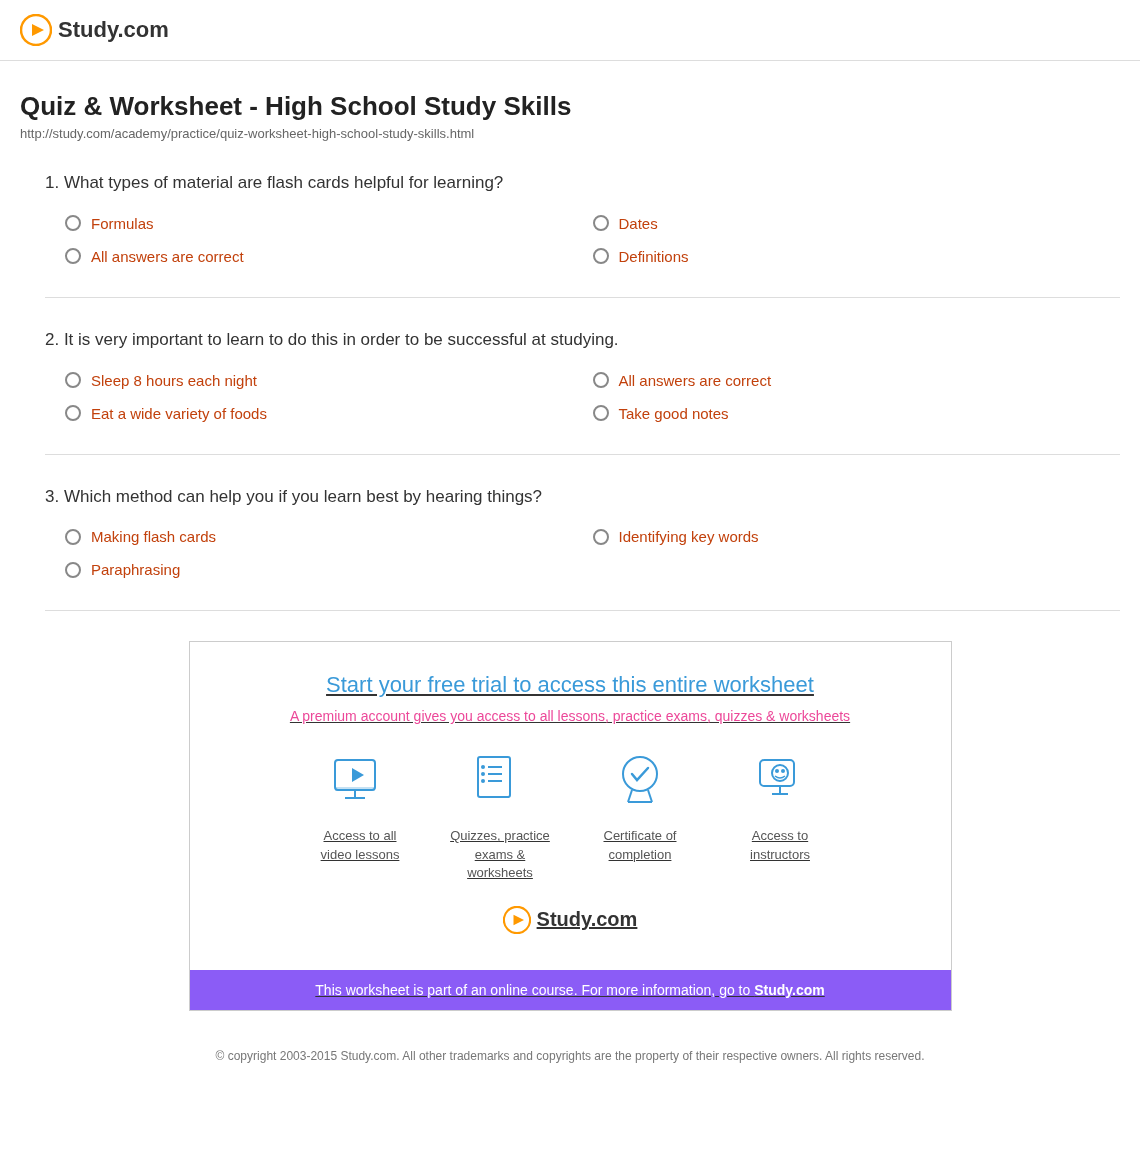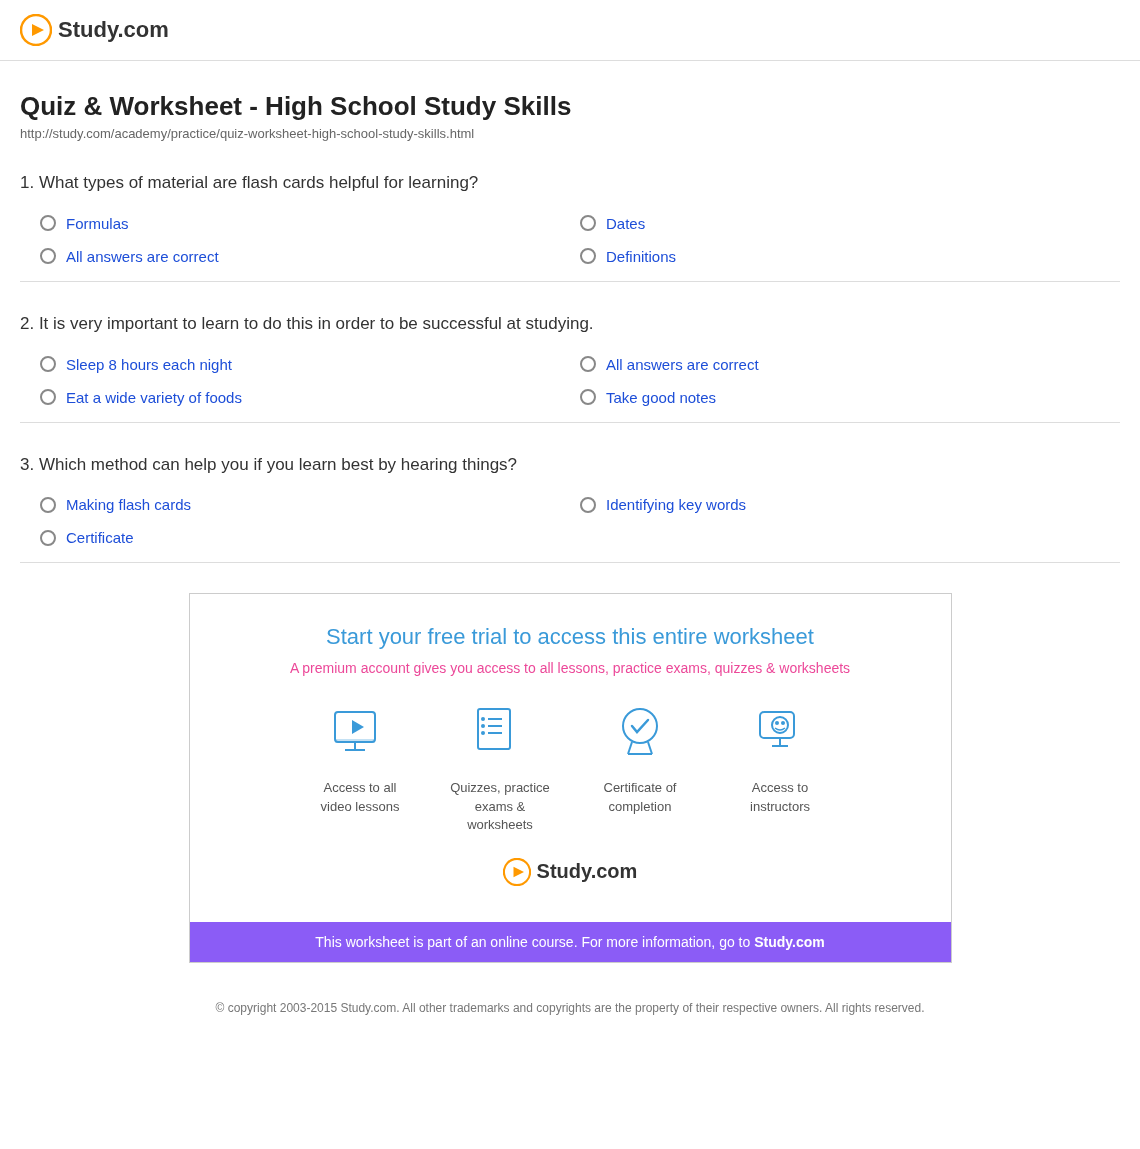--- a/index.html
+++ b/index.html
@@ -36,40 +36,41 @@
       margin-bottom: 4px;
     }
     .page-url {
       font-size: 13px;
       color: #666;
       margin-bottom: 30px;
     }
     .question-block {
       margin-bottom: 30px;
       border-bottom: 1px solid #ddd;
-      padding-bottom: 16px;
+      padding-bottom: 32px;
+      margin-left: 25px;
     }
     .question-text {
       font-size: 17px;
       color: #333;
       margin-bottom: 20px;
       line-height: 1.4;
     }
     .options-grid {
       display: grid;
       grid-template-columns: 1fr 1fr;
       gap: 16px 0;
       padding-left: 20px;
     }
     .option {
       display: flex;
       align-items: center;
       gap: 10px;
       font-size: 15px;
-      color: #1d4ed8;
+      color: #c2410c;
     }
     .radio-circle {
       width: 16px;
       height: 16px;
       border: 2px solid #888;
       border-radius: 50%;
       display: inline-flex;
       align-items: center;
       justify-content: center;
       flex-shrink: 0;
@@ -79,20 +80,21 @@
     .promo-container {
       display: flex;
       justify-content: center;
       margin: 20px 0;
     }
     .promo-box {
       width: 763px;
       border: 1px solid #ccc;
       border-radius: 0;
       overflow: hidden;
+      text-decoration: underline;
     }
     .promo-inner {
       padding: 30px 40px 20px 40px;
       text-align: center;
       background: #fff;
     }
     .promo-title {
       font-size: 22px;
       color: #3a9ad9;
       margin-bottom: 10px;
@@ -222,21 +224,21 @@
           <div class="option">
             <span class="radio-circle"></span>
             <span>Making flash cards</span>
           </div>
           <div class="option">
             <span class="radio-circle"></span>
             <span>Identifying key words</span>
           </div>
           <div class="option">
             <span class="radio-circle"></span>
-            <span>Certificate</span>
+            <span>Paraphrasing</span>
           </div>
         </div>
       </div>
     </div>
 
   <div class="promo-container">
     <div class="promo-box">
       <div class="promo-inner">
         <div class="promo-title">Start your free trial to access this entire worksheet</div>
         <div class="promo-subtitle">A premium account gives you access to all lessons, practice exams, quizzes &amp; worksheets</div>

